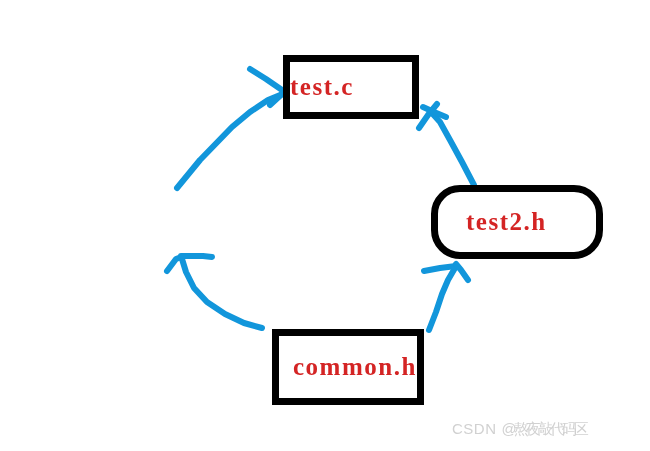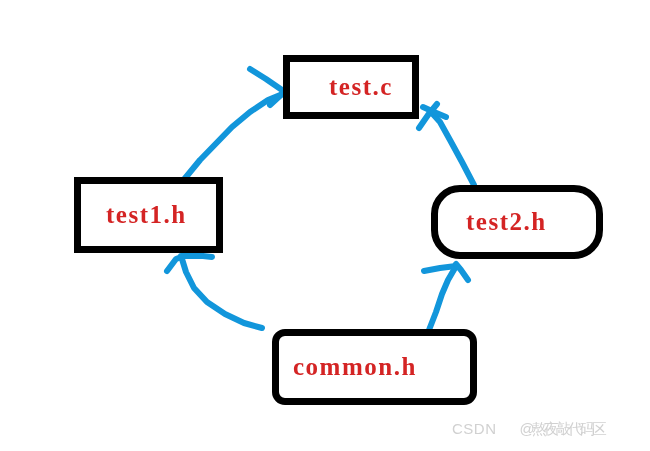--- a/index.html
+++ b/index.html
@@ -34,22 +34,20 @@
     letter-spacing: 1.5px;
     white-space: pre;
   }
   #node-testc {
     left: 283px;
     top: 55px;
     width: 136px;
     height: 64px;
   }
   #node-testc .node-label {
-    padding-left: 18px;
-    margin-left: 21px;
   }
   #node-test1h {
     left: 74px;
     top: 177px;
     width: 149px;
     height: 76px;
   }
   #node-test1h .node-label {
     padding-left: 25px;
   }
@@ -59,23 +57,22 @@
     width: 172px;
     height: 74px;
     border-radius: 29px;
   }
   #node-test2h .node-label {
     padding-left: 28px;
   }
   #node-commonh {
     left: 272px;
     top: 329px;
-    width: 205px;
+    width: 152px;
     height: 76px;
-    border-radius: 13px;
   }
   #node-commonh .node-label {
     padding-left: 14px;
   }
   #arrow-layer {
     position: absolute;
     left: 0;
     top: 0;
     width: 650px;
     height: 451px;
@@ -87,21 +84,21 @@
     top: 420px;
     z-index: 5;
     color: #c9c9c9;
     font-family: "Liberation Sans", sans-serif;
     font-size: 15px;
     letter-spacing: 0.5px;
     white-space: nowrap;
     opacity: 0.85;
   }
   #watermark .wm-cn {
-    margin-left: 23px;
+    margin-left: 5px;
     letter-spacing: -3px;
   }
 </style>
 </head>
 <body>
 
 <div id="canvas" style="background: rgb(255, 255, 255);">
 
   <svg id="arrow-layer" viewBox="0 0 650 451" xmlns="http://www.w3.org/2000/svg">
 
@@ -127,23 +124,20 @@
       <path d="M 429 330 L 436 312 L 442 294 L 448 280 L 455 268" fill="none" stroke="#1296db" stroke-width="6" stroke-linecap="round" stroke-linejoin="round"></path>
       <path d="M 424 271 L 440 268 L 456 266" fill="none" stroke="#1296db" stroke-width="6" stroke-linecap="round" stroke-linejoin="round"></path>
       <path d="M 468 280 L 461 270 L 456 264" fill="none" stroke="#1296db" stroke-width="6" stroke-linecap="round" stroke-linejoin="round"></path>
     </g>
   </svg>
 
   <div id="node-testc" class="node-box" style="border-color: rgb(0, 0, 0);">
     <span class="node-label" style="color: rgb(212, 36, 36);">test.c</span>
   </div>
 
-  <div id="node-test1h" class="node-box" style="border-color: rgb(0, 0, 0);">
-    <span class="node-label" style="color: rgb(212, 36, 36);">test1.h</span>
-  </div>
 
   <div id="node-test2h" class="node-box" style="border-color: rgb(0, 0, 0);">
     <span class="node-label" style="color: rgb(212, 36, 36);">test2.h</span>
   </div>
 
   <div id="node-commonh" class="node-box" style="border-color: rgb(0, 0, 0);">
     <span class="node-label" style="color: rgb(212, 36, 36);">common.h</span>
   </div>
 
   <div id="watermark">

